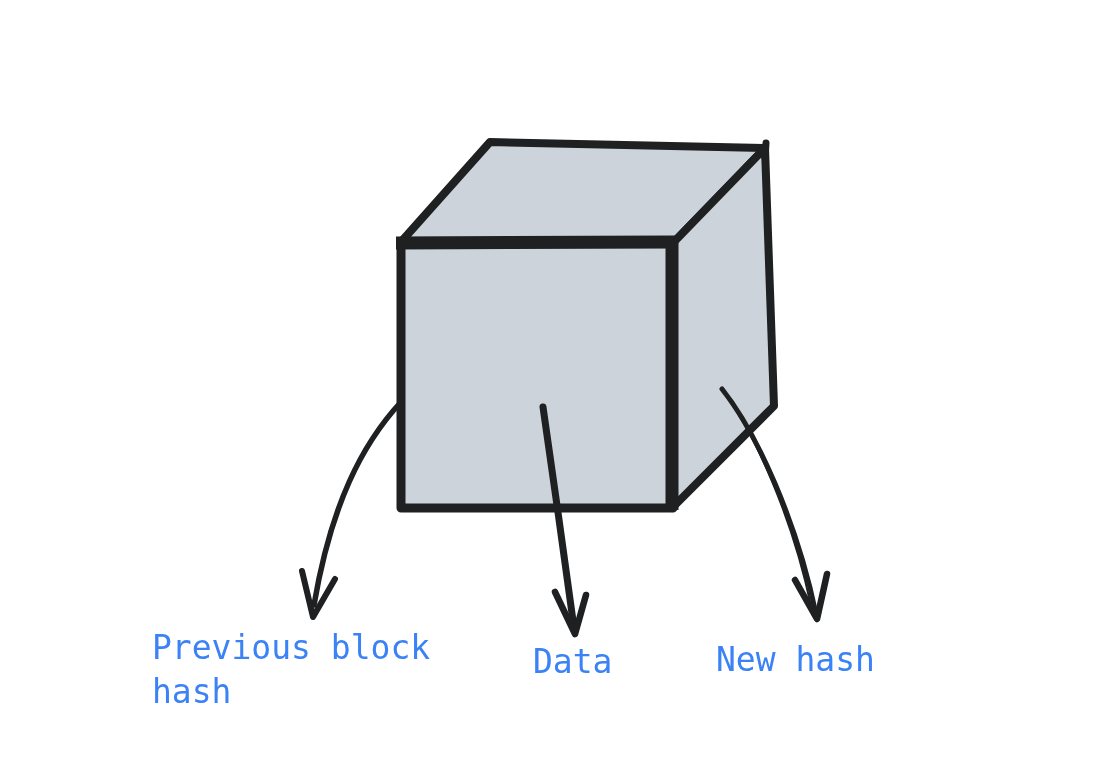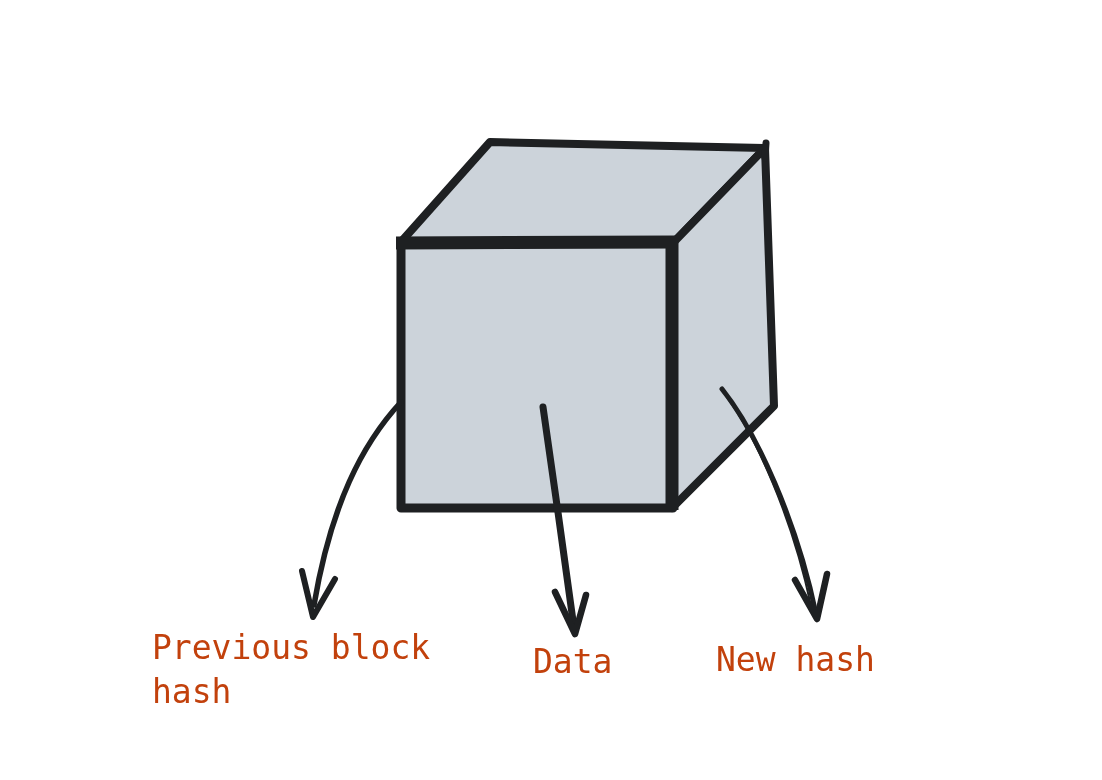--- a/index.html
+++ b/index.html
@@ -17,21 +17,21 @@
   }
   .diagram-svg {
     position: absolute;
     left: 0;
     top: 0;
     width: 1102px;
     height: 780px;
   }
   .annotation {
     position: absolute;
-    color: #c2410c;
+    color: #3b82f6;
     font-size: 33px;
     line-height: 44px;
     letter-spacing: 0px;
     white-space: pre-wrap;
   }
   .annotation.prev {
     left: 152px;
     top: 626px;
     width: 305px;
   }

